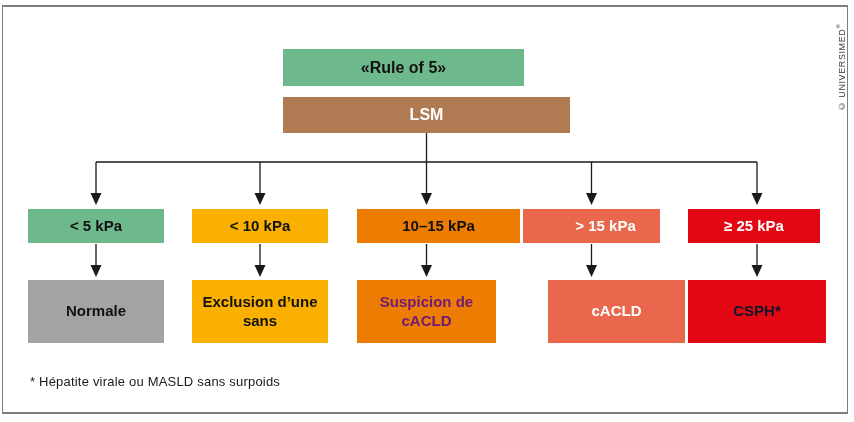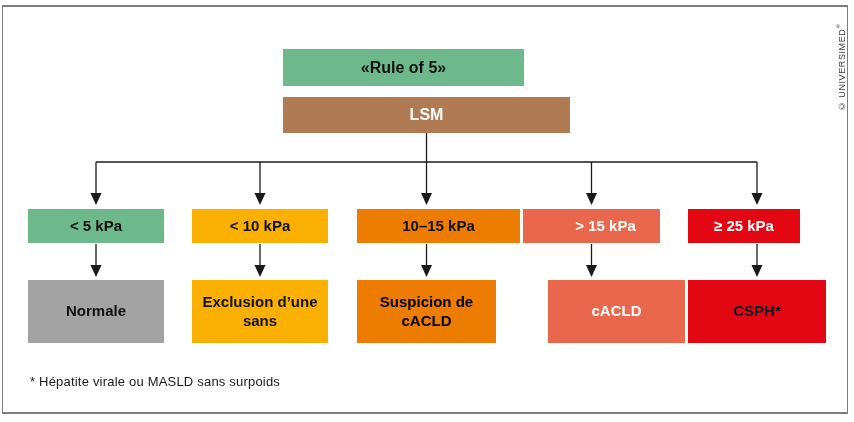--- a/index.html
+++ b/index.html
@@ -77,23 +77,23 @@
 </svg>
 
 <div class="node title-box" style="background-color: rgb(110, 185, 140); color: rgb(17, 17, 17);">«Rule of 5»</div>
 
 <div class="node root-box" style="background-color: rgb(176, 122, 82); color: rgb(255, 255, 255);">LSM</div>
 
 <div class="node thr-box" style="left: 28px; width: 136px; background-color: rgb(110, 185, 140); color: rgb(17, 17, 17);">&lt; 5 kPa</div>
 <div class="node thr-box" style="left: 192px; width: 136px; background-color: rgb(249, 176, 0); color: rgb(17, 17, 17);">&lt; 10 kPa</div>
 <div class="node thr-box" style="left: 357px; width: 163px; background-color: rgb(236, 125, 2); color: rgb(17, 17, 17);">10–15 kPa</div>
 <div class="node thr-box" style="left: 523px; width: 137px; background-color: rgb(232, 103, 77); color: rgb(255, 255, 255); padding-left: 28px;">&gt; 15 kPa</div>
-<div class="node thr-box" style="left: 688px; width: 112px; background-color: rgb(227, 6, 19); color: rgb(255, 255, 255);">≥ 25 kPa</div>
+<div class="node thr-box" style="left: 688px; width: 132px; background-color: rgb(227, 6, 19); color: rgb(255, 255, 255);">≥ 25 kPa</div>
 
 <div class="node res-box" style="left: 28px; width: 136px; background-color: #a3a3a3; color: rgb(17, 17, 17);">Normale</div>
 <div class="node res-box" style="left: 192px; width: 136px; background-color: rgb(249, 176, 0); color: rgb(17, 17, 17);">Exclusion d’une sans</div>
-<div class="node res-box" style="left: 357px; width: 139px; background-color: rgb(236, 125, 2); color: #000000;">Suspicion de cACLD</div>
+<div class="node res-box" style="left: 357px; width: 139px; background-color: rgb(236, 125, 2); color: #701a75;">Suspicion de cACLD</div>
 <div class="node res-box" style="left: 523px; width: 137px; background-color: rgb(232, 103, 77); color: rgb(255, 255, 255); margin-left: 25px;">cACLD</div>
 <div class="node res-box" style="left: 688px; width: 138px; background-color: rgb(227, 6, 19); color: #0f172a;">CSPH*</div>
 
 <div class="footnote">* Hépatite virale ou MASLD sans surpoids</div>
 
 <div class="credit"><span>© UNIVERSIMED</span><sup>®</sup></div>
 
 </body></html>

